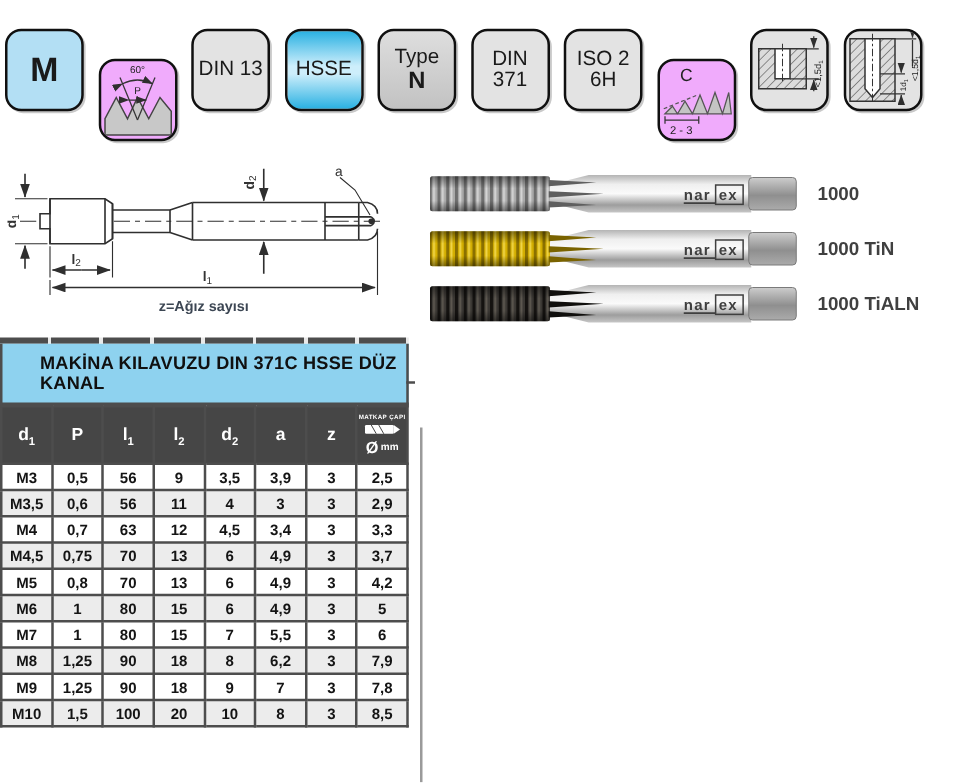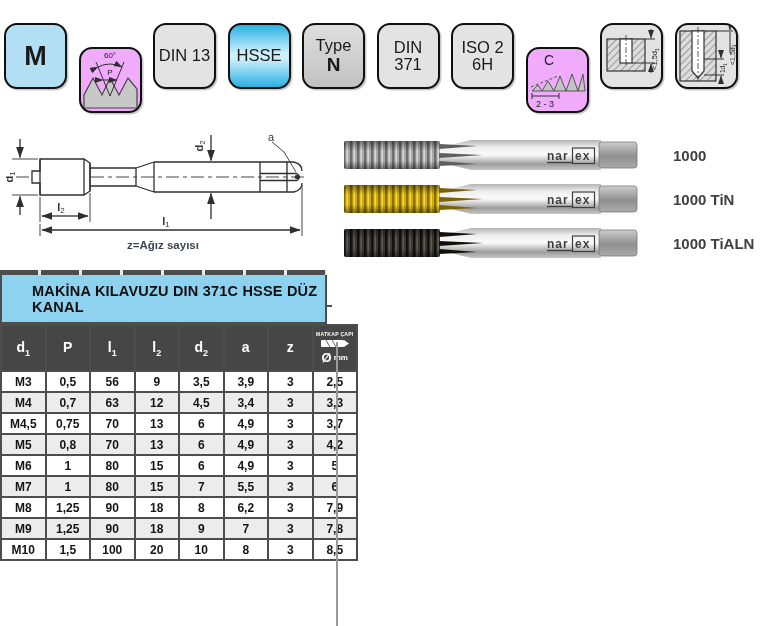--- a/index.html
+++ b/index.html
@@ -25,31 +25,31 @@
   .badge .md{font-size:16.5px;font-weight:400;}
   .badge .md-b{font-size:19px;font-weight:bold;}
   .badge svg{display:block;}
 
   
   .tech-drawing{position:absolute;left:6px;top:130px;}
   .tech-drawing text{font-family:"Liberation Sans",sans-serif;}
 
   
   .products{position:absolute;left:343px;top:136px;}
-  .product-row{display:flex;align-items:center;height:38px;margin-bottom:6px;gap:19px;}
+  .product-row{display:flex;align-items:center;height:38px;margin-bottom:6px;}
   .product-label{margin-left:16px;font-size:15px;font-weight:bold;color:#404040;white-space:nowrap;}
 
   
   .spec-wrap{position:absolute;left:0;top:270px;width:327px;}
   .crop-strip{height:5px;width:327px;
     background:repeating-linear-gradient(90deg,var(--grid) 0 38px,#e9e9e9 38px 41px);}
   .spec-title{height:49px;background:var(--title-bg);border:2.5px solid var(--grid);border-top:none;
     display:flex;align-items:center;justify-content:center;font-weight:bold;font-size:14.5px;
     letter-spacing:.2px;color:#101010;padding-left:30px;}
-  table.spec{width:358px;border-collapse:collapse;table-layout:fixed;}
+  table.spec{width:327px;border-collapse:collapse;table-layout:fixed;}
   table.spec th,table.spec td{border:2px solid var(--grid);text-align:center;vertical-align:middle;}
   table.spec th{background:var(--header-bg);color:#fff;height:46px;font-size:14px;font-weight:bold;}
   table.spec th sub{font-size:9px;}
   table.spec td{height:21px;font-size:12px;font-weight:bold;color:#141414;background:#fff;padding:1px 0;}
   table.spec tr:nth-child(even) td{background:var(--row-alt);}
   .drill-th{display:flex;flex-direction:column;align-items:center;justify-content:center;gap:1px;}
   .drill-th .tiny{font-size:5px;font-weight:bold;letter-spacing:.3px;}
   .drill-th .unit-line{font-size:8px;font-weight:bold;display:flex;align-items:center;gap:2px;}
   .drill-th .unit-line .phi{font-size:13px;font-weight:bold;}
 
@@ -341,20 +341,30 @@
             <td>M3</td>
             <td>0,5</td>
             <td>56</td>
             <td>9</td>
             <td>3,5</td>
             <td>3,9</td>
             <td>3</td>
             <td>2,5</td>
           </tr>
           <tr>
+            <td>M3,5</td>
+            <td>0,6</td>
+            <td>56</td>
+            <td>11</td>
+            <td>4</td>
+            <td>3</td>
+            <td>3</td>
+            <td>2,9</td>
+          </tr>
+          <tr>
             <td>M4</td>
             <td>0,7</td>
             <td>63</td>
             <td>12</td>
             <td>4,5</td>
             <td>3,4</td>
             <td>3</td>
             <td>3,3</td>
           </tr>
           <tr>

